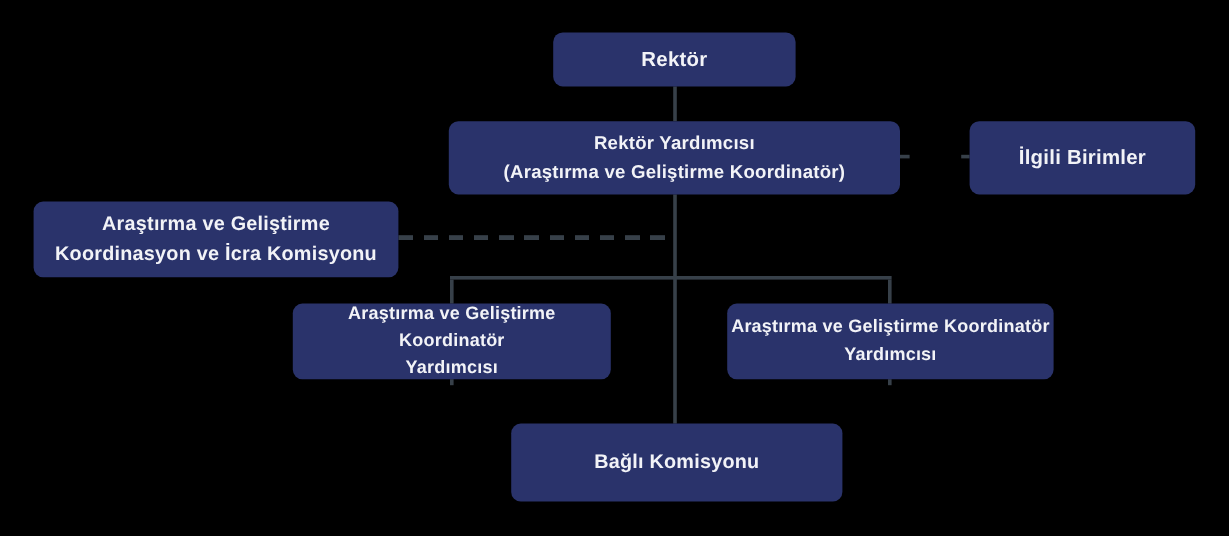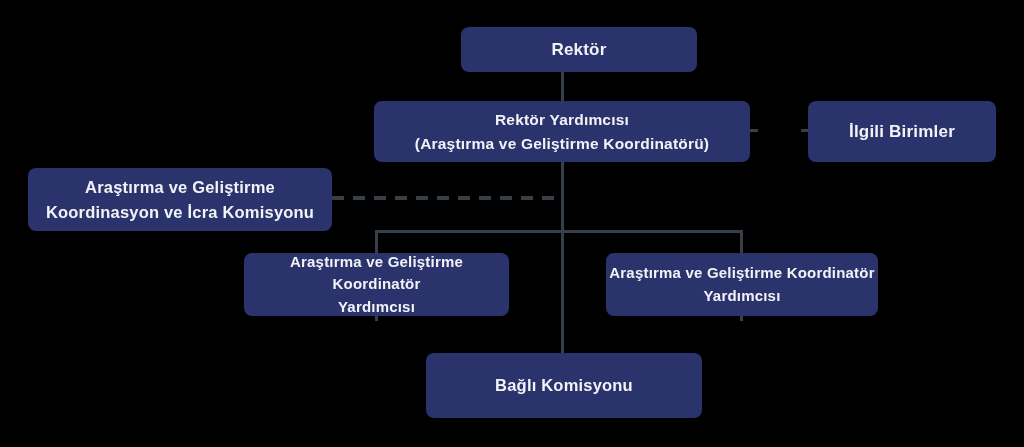--- a/index.html
+++ b/index.html
@@ -33,21 +33,21 @@
   .edge {
     position: absolute;
     background: #374049;
   }
   .edge-dashed {
     position: absolute;
     background: repeating-linear-gradient(90deg, #374049 0px, #374049 12px, transparent 12px, transparent 21px);
   }
 
   
-  #node-rektor        { left: 461px; top: 27px;  width: 236px; height: 45px; font-size: 17px; }
+  #node-rektor        { left: 461px; top: 27px;  width: 202px; height: 45px; font-size: 17px; }
   #node-rektor-yrd    { left: 374px; top: 101px; width: 376px; height: 61px; font-size: 15.5px; }
   #node-ilgili        { left: 808px; top: 101px; width: 188px; height: 61px; font-size: 17px; }
   #node-komisyon      { left: 28px;  top: 168px; width: 304px; height: 63px; font-size: 16.5px; }
   #node-koord-sol     { left: 244px; top: 253px; width: 265px; height: 63px; font-size: 15px; }
   #node-koord-sag     { left: 606px; top: 253px; width: 272px; height: 63px; font-size: 15px; }
   #node-bagli         { left: 426px; top: 353px; width: 276px; height: 65px; font-size: 16.5px; }
 
   
   #edge-rektor-down     { left: 561px; top: 72px;  width: 3px;   height: 29px; }
   #edge-center-spine    { left: 561px; top: 162px; width: 3px;   height: 191px; }
@@ -72,21 +72,21 @@
   <div class="edge" id="edge-branch-right-v"></div>
   <div class="edge-dashed" id="edge-komisyon-dashed"></div>
   <div class="edge" id="stub-koord-sol"></div>
   <div class="edge" id="stub-koord-sag"></div>
   <div class="edge" id="stub-rektor-yrd-right"></div>
   <div class="edge" id="stub-ilgili-left"></div>
 
   <div class="org-node" id="node-rektor">Rektör</div>
 
   <div class="org-node" id="node-rektor-yrd">Rektör Yardımcısı
-(Araştırma ve Geliştirme Koordinatörü)</div>
+(Araştırma ve Geliştirme Koordinatör)</div>
 
   <div class="org-node" id="node-ilgili">İlgili Birimler</div>
 
   <div class="org-node" id="node-komisyon">Araştırma ve Geliştirme
 Koordinasyon ve İcra Komisyonu</div>
 
   <div class="org-node" id="node-koord-sol">Araştırma ve Geliştirme Koordinatör
 Yardımcısı</div>
 
   <div class="org-node" id="node-koord-sag">Araştırma ve Geliştirme Koordinatör

